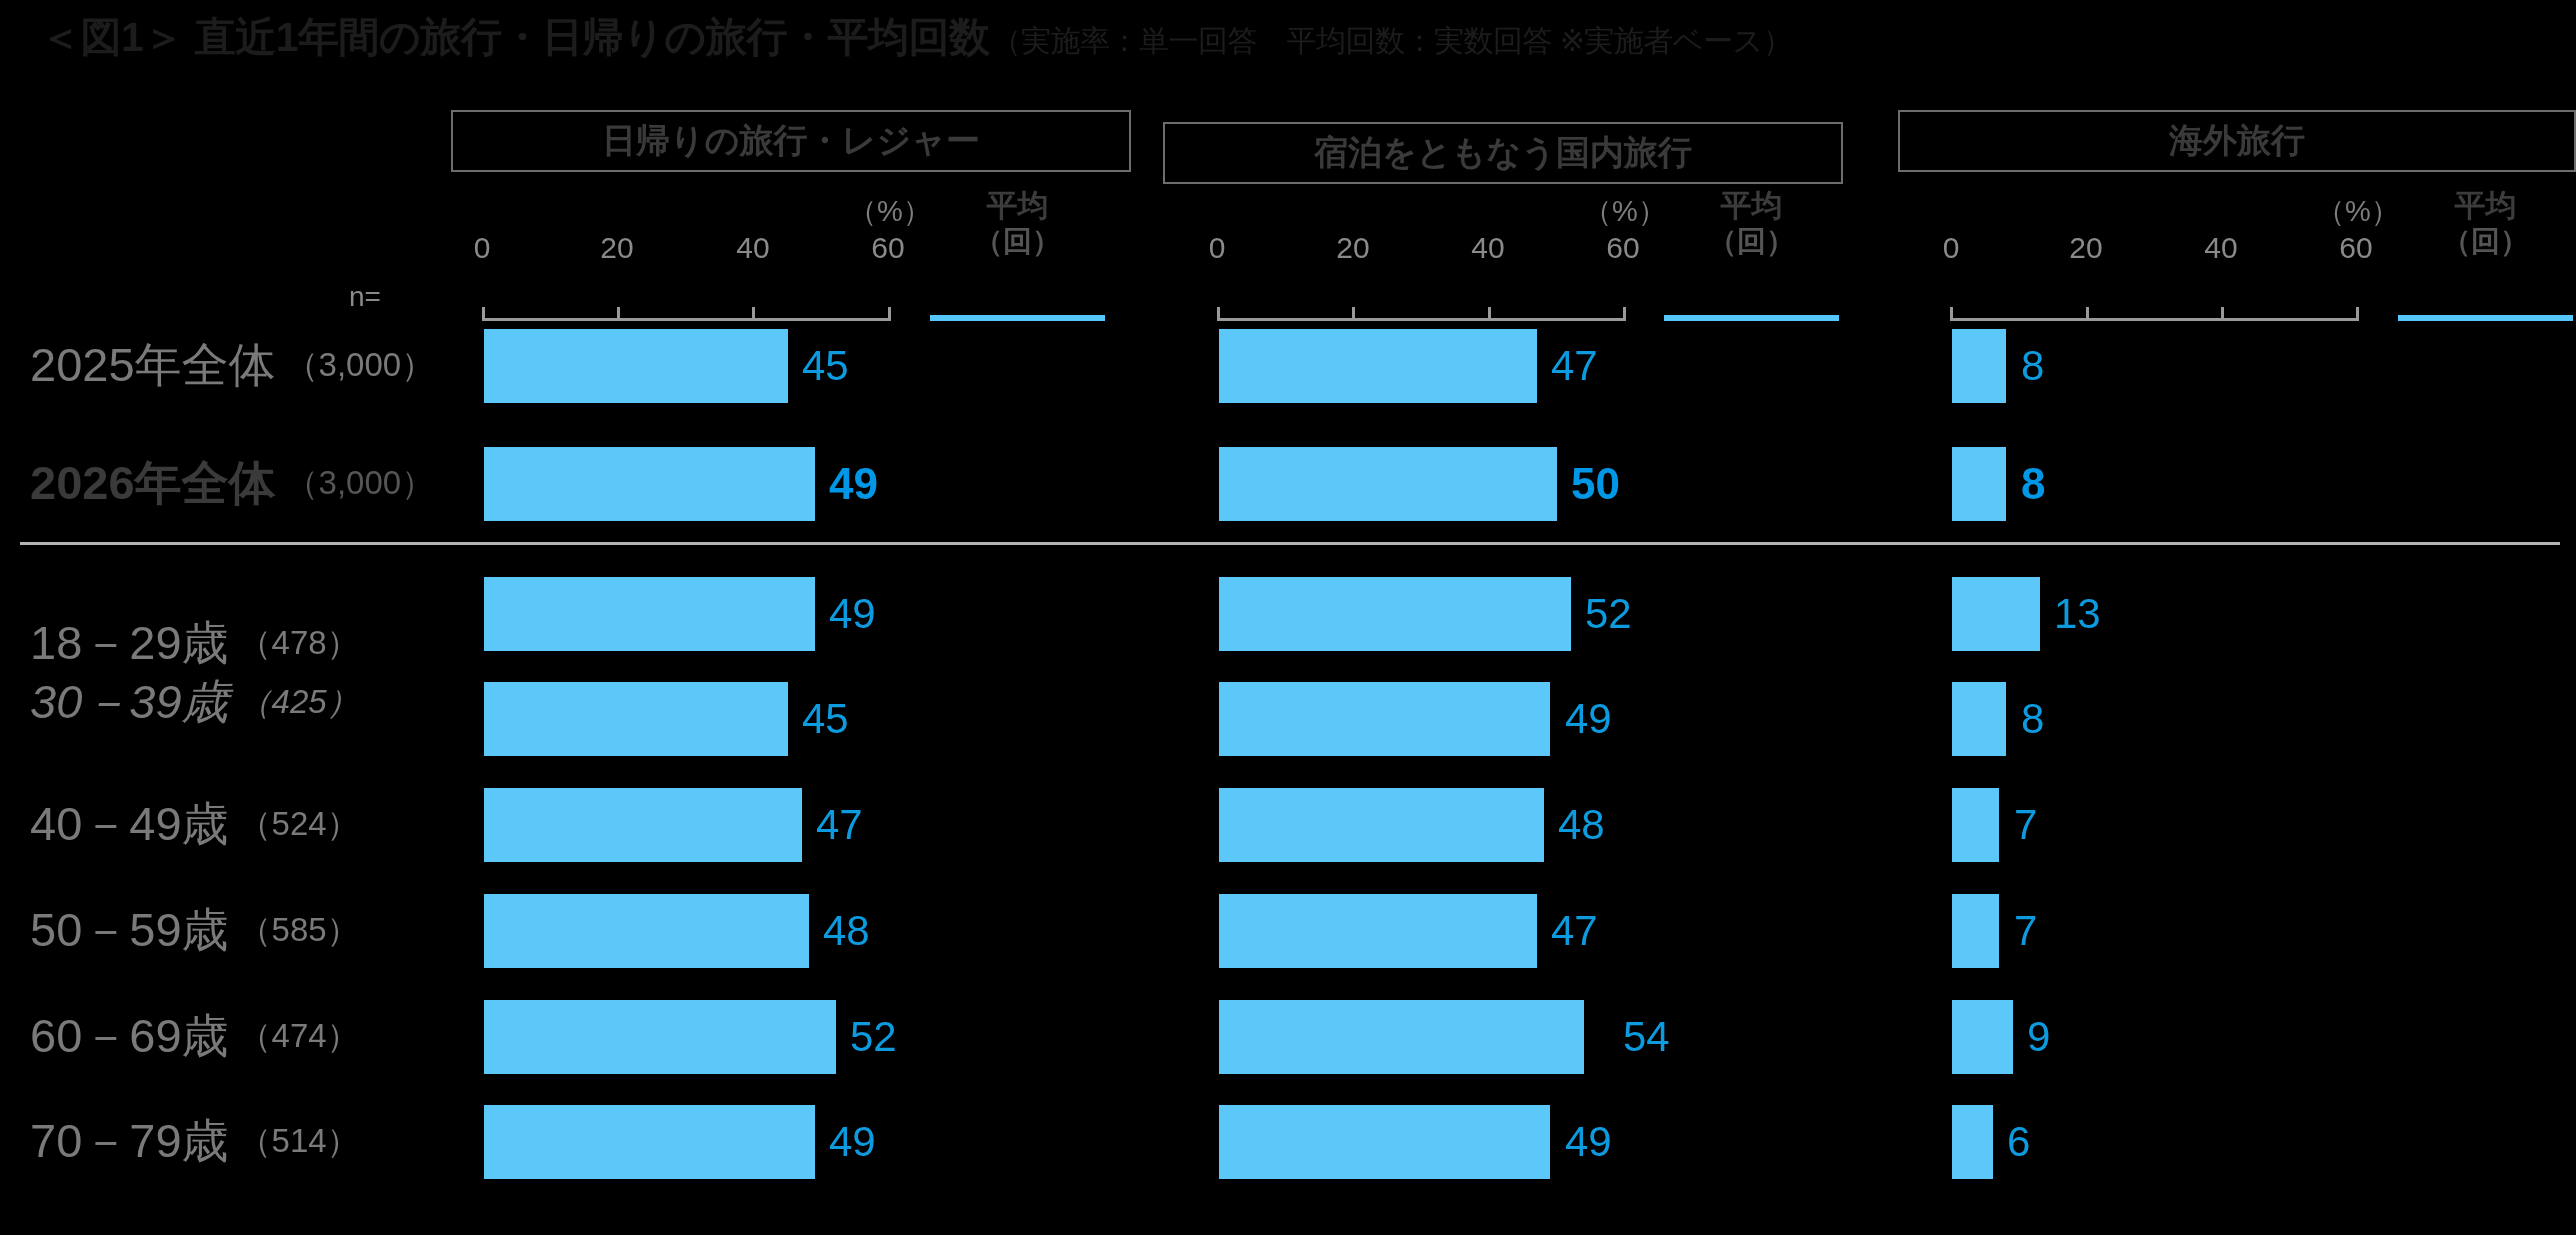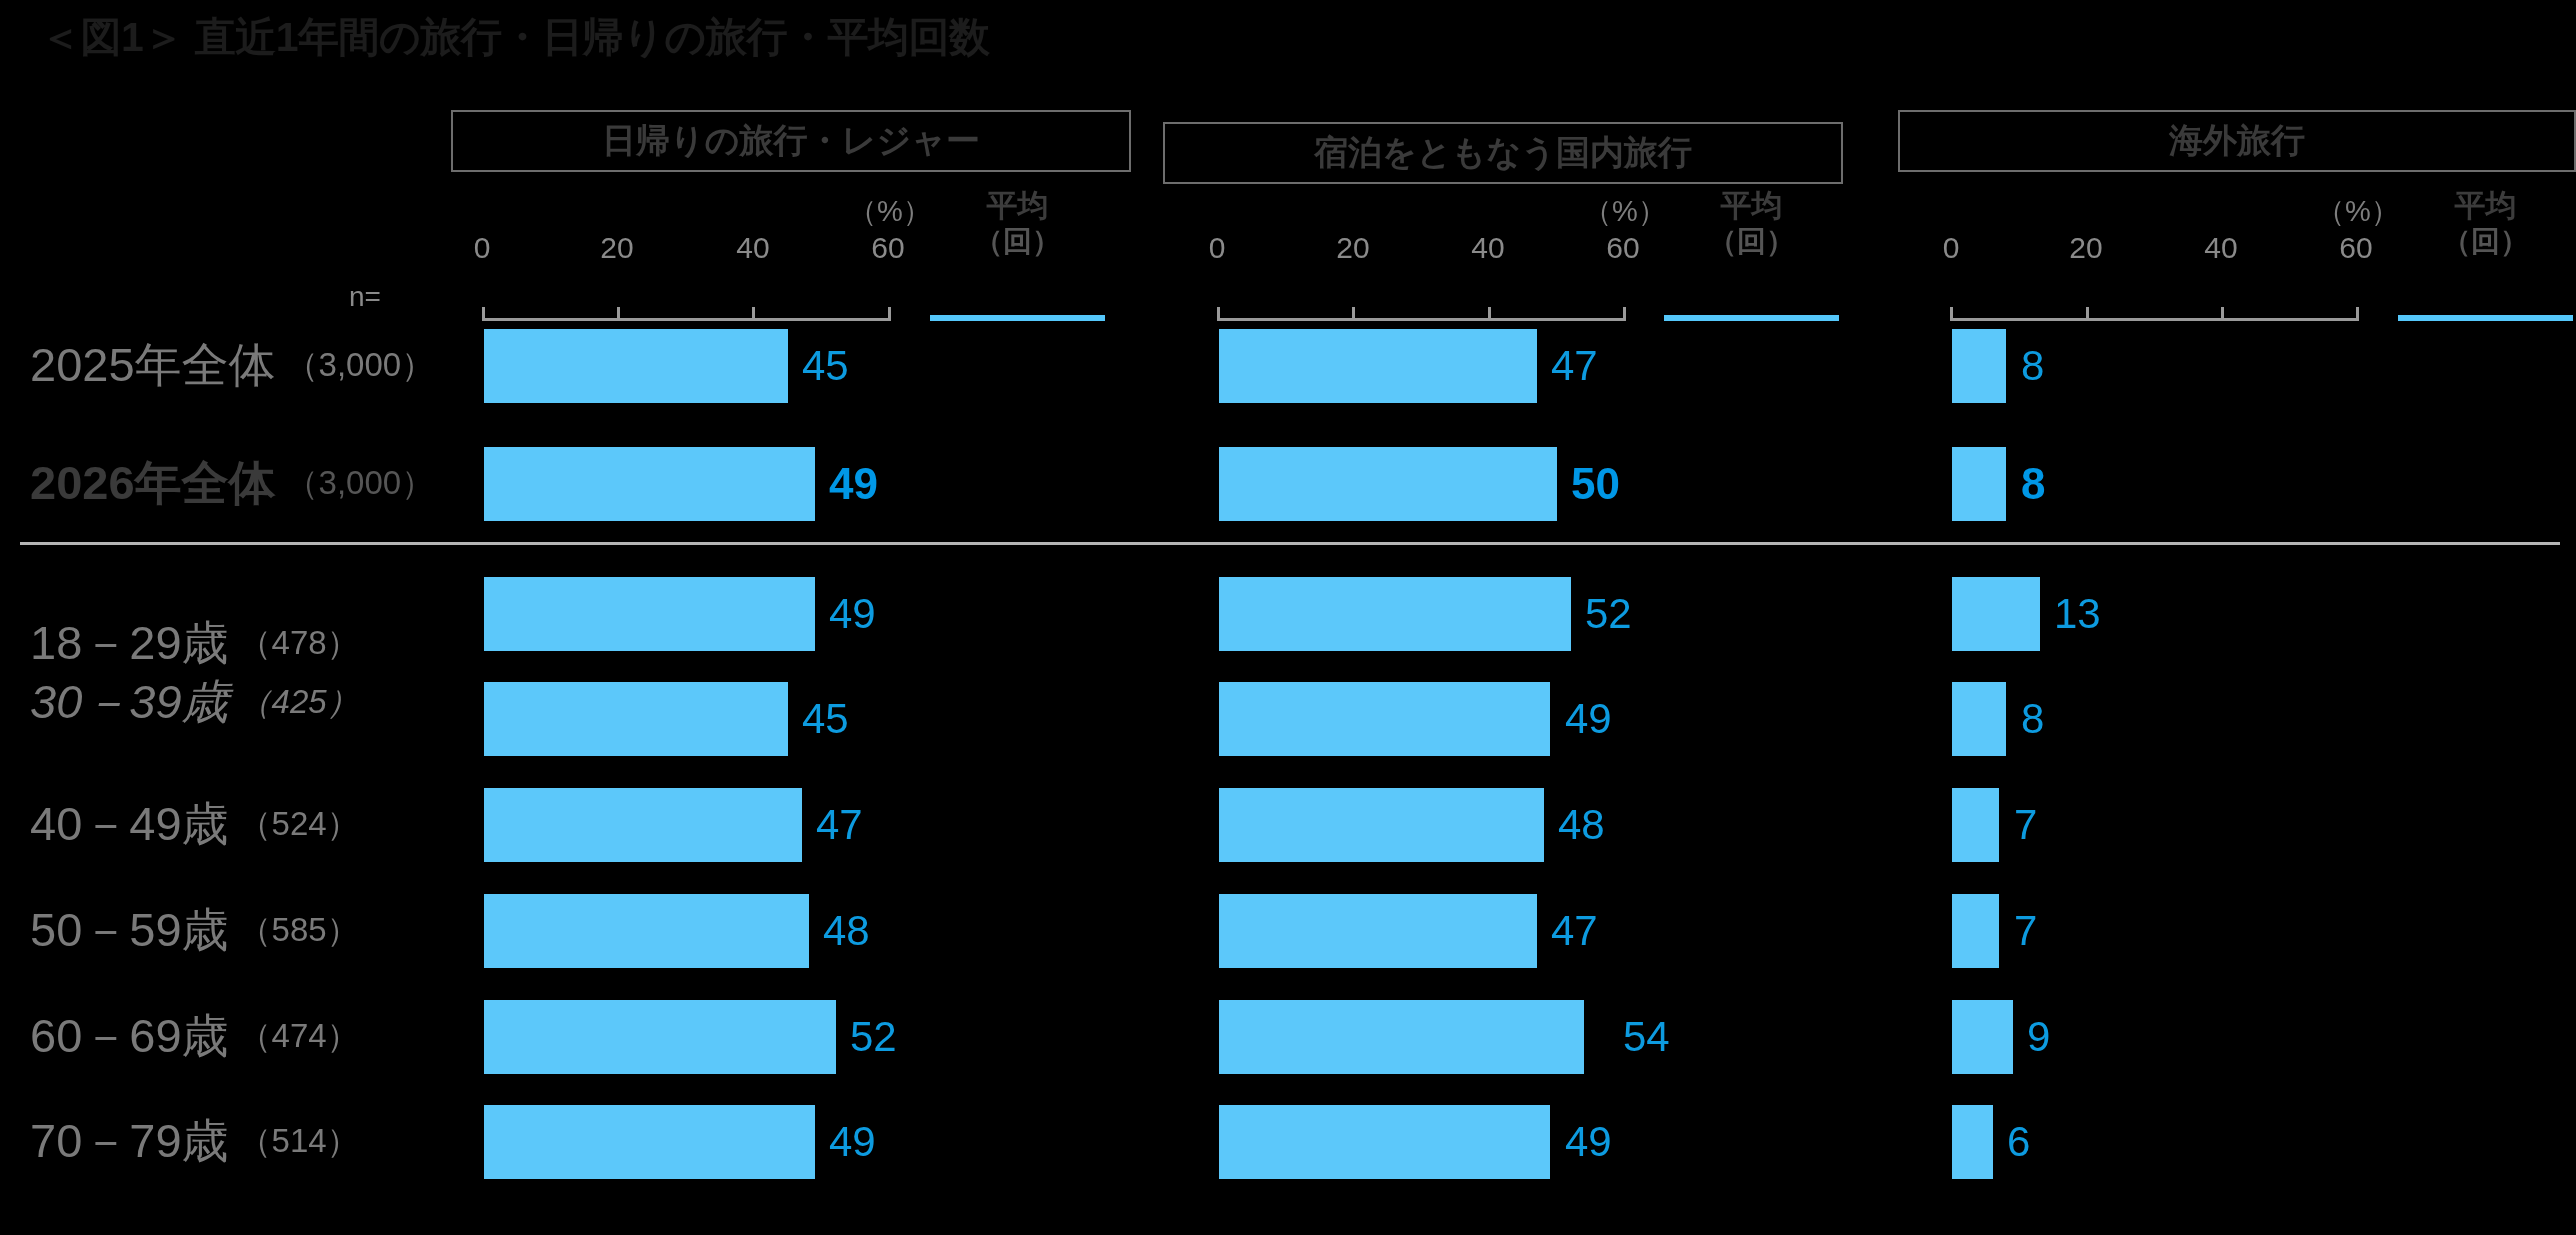--- a/index.html
+++ b/index.html
@@ -156,20 +156,21 @@
     display: flex;
     align-items: center;
   }
   .bar-value.emph { font-weight: bold; color: #0097E6; font-size: 44px; }
 </style>
 </head>
 <body>
 
 <div id="title-row">
   <span id="title-main">＜図1＞ 直近1年間の旅行・日帰りの旅行・平均回数</span>
+  <span id="title-sub">（実施率：単一回答　平均回数：実数回答 ※実施者ベース）</span>
 </div>
 
 <div class="section-header" id="sec-0">
   <span>日帰りの旅行・レジャー</span>
 </div>
 <div class="section-header" id="sec-1">
   <span>宿泊をともなう国内旅行</span>
 </div>
 <div class="section-header" id="sec-2">
   <span>海外旅行</span>

